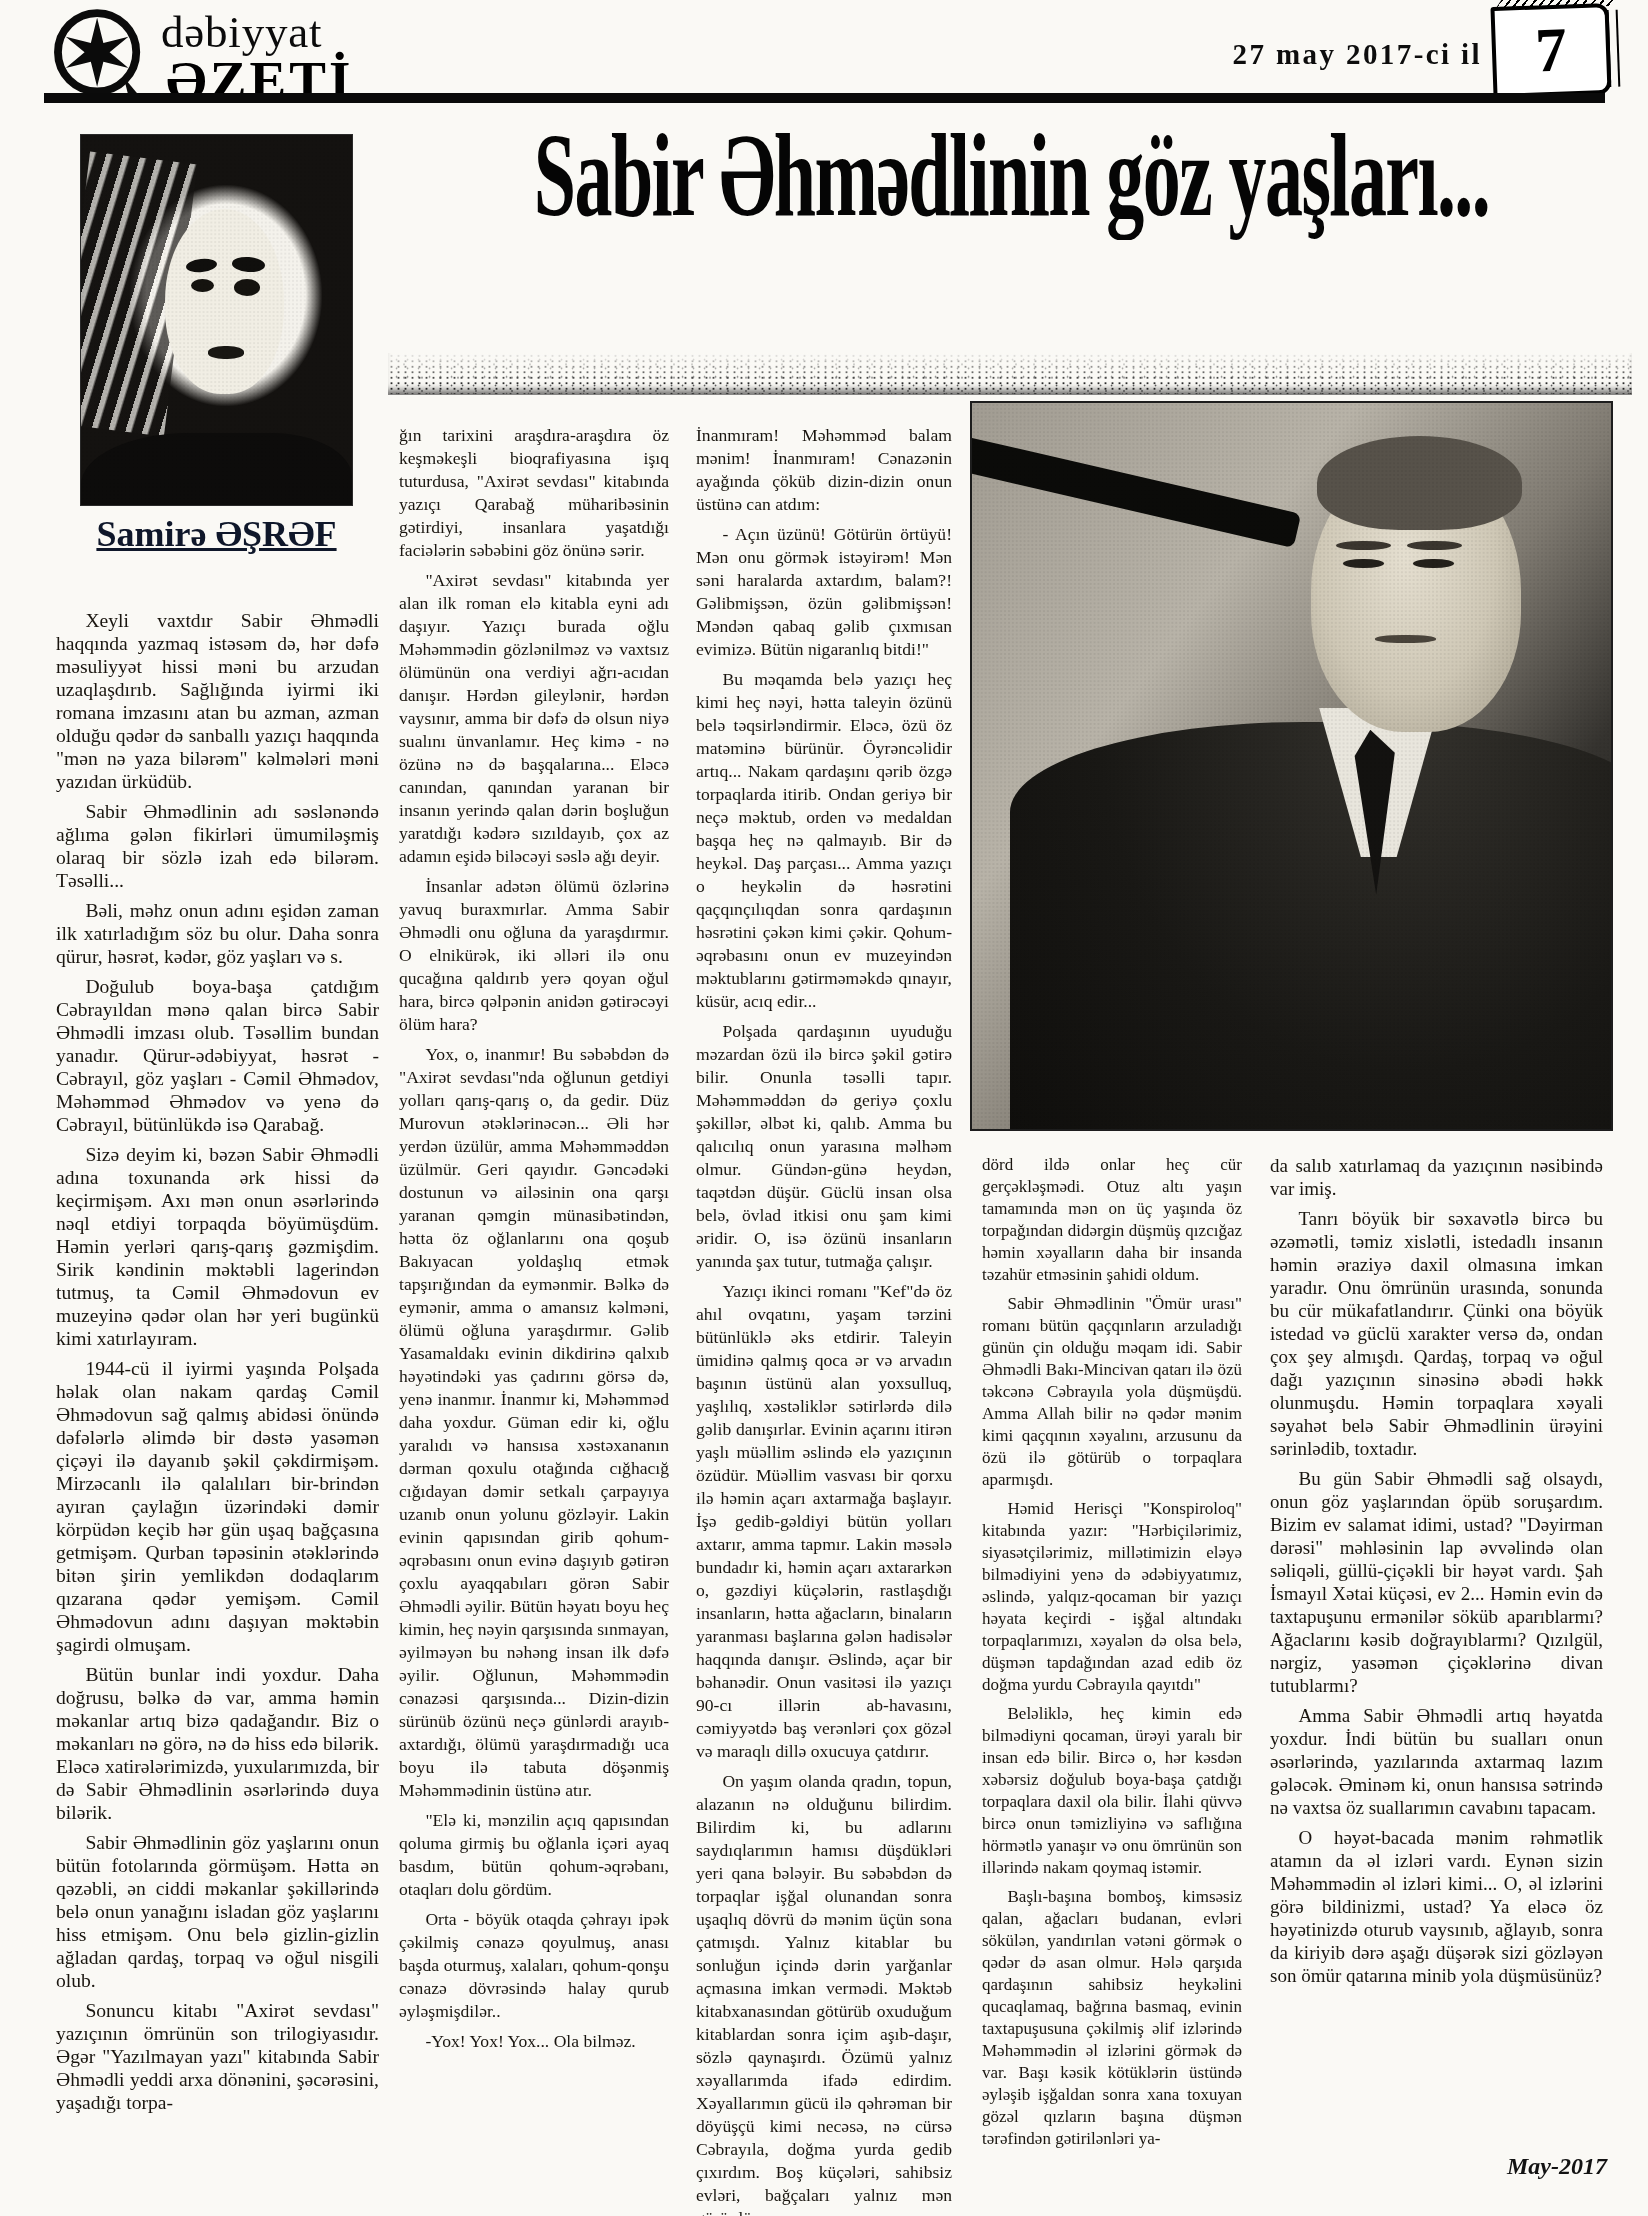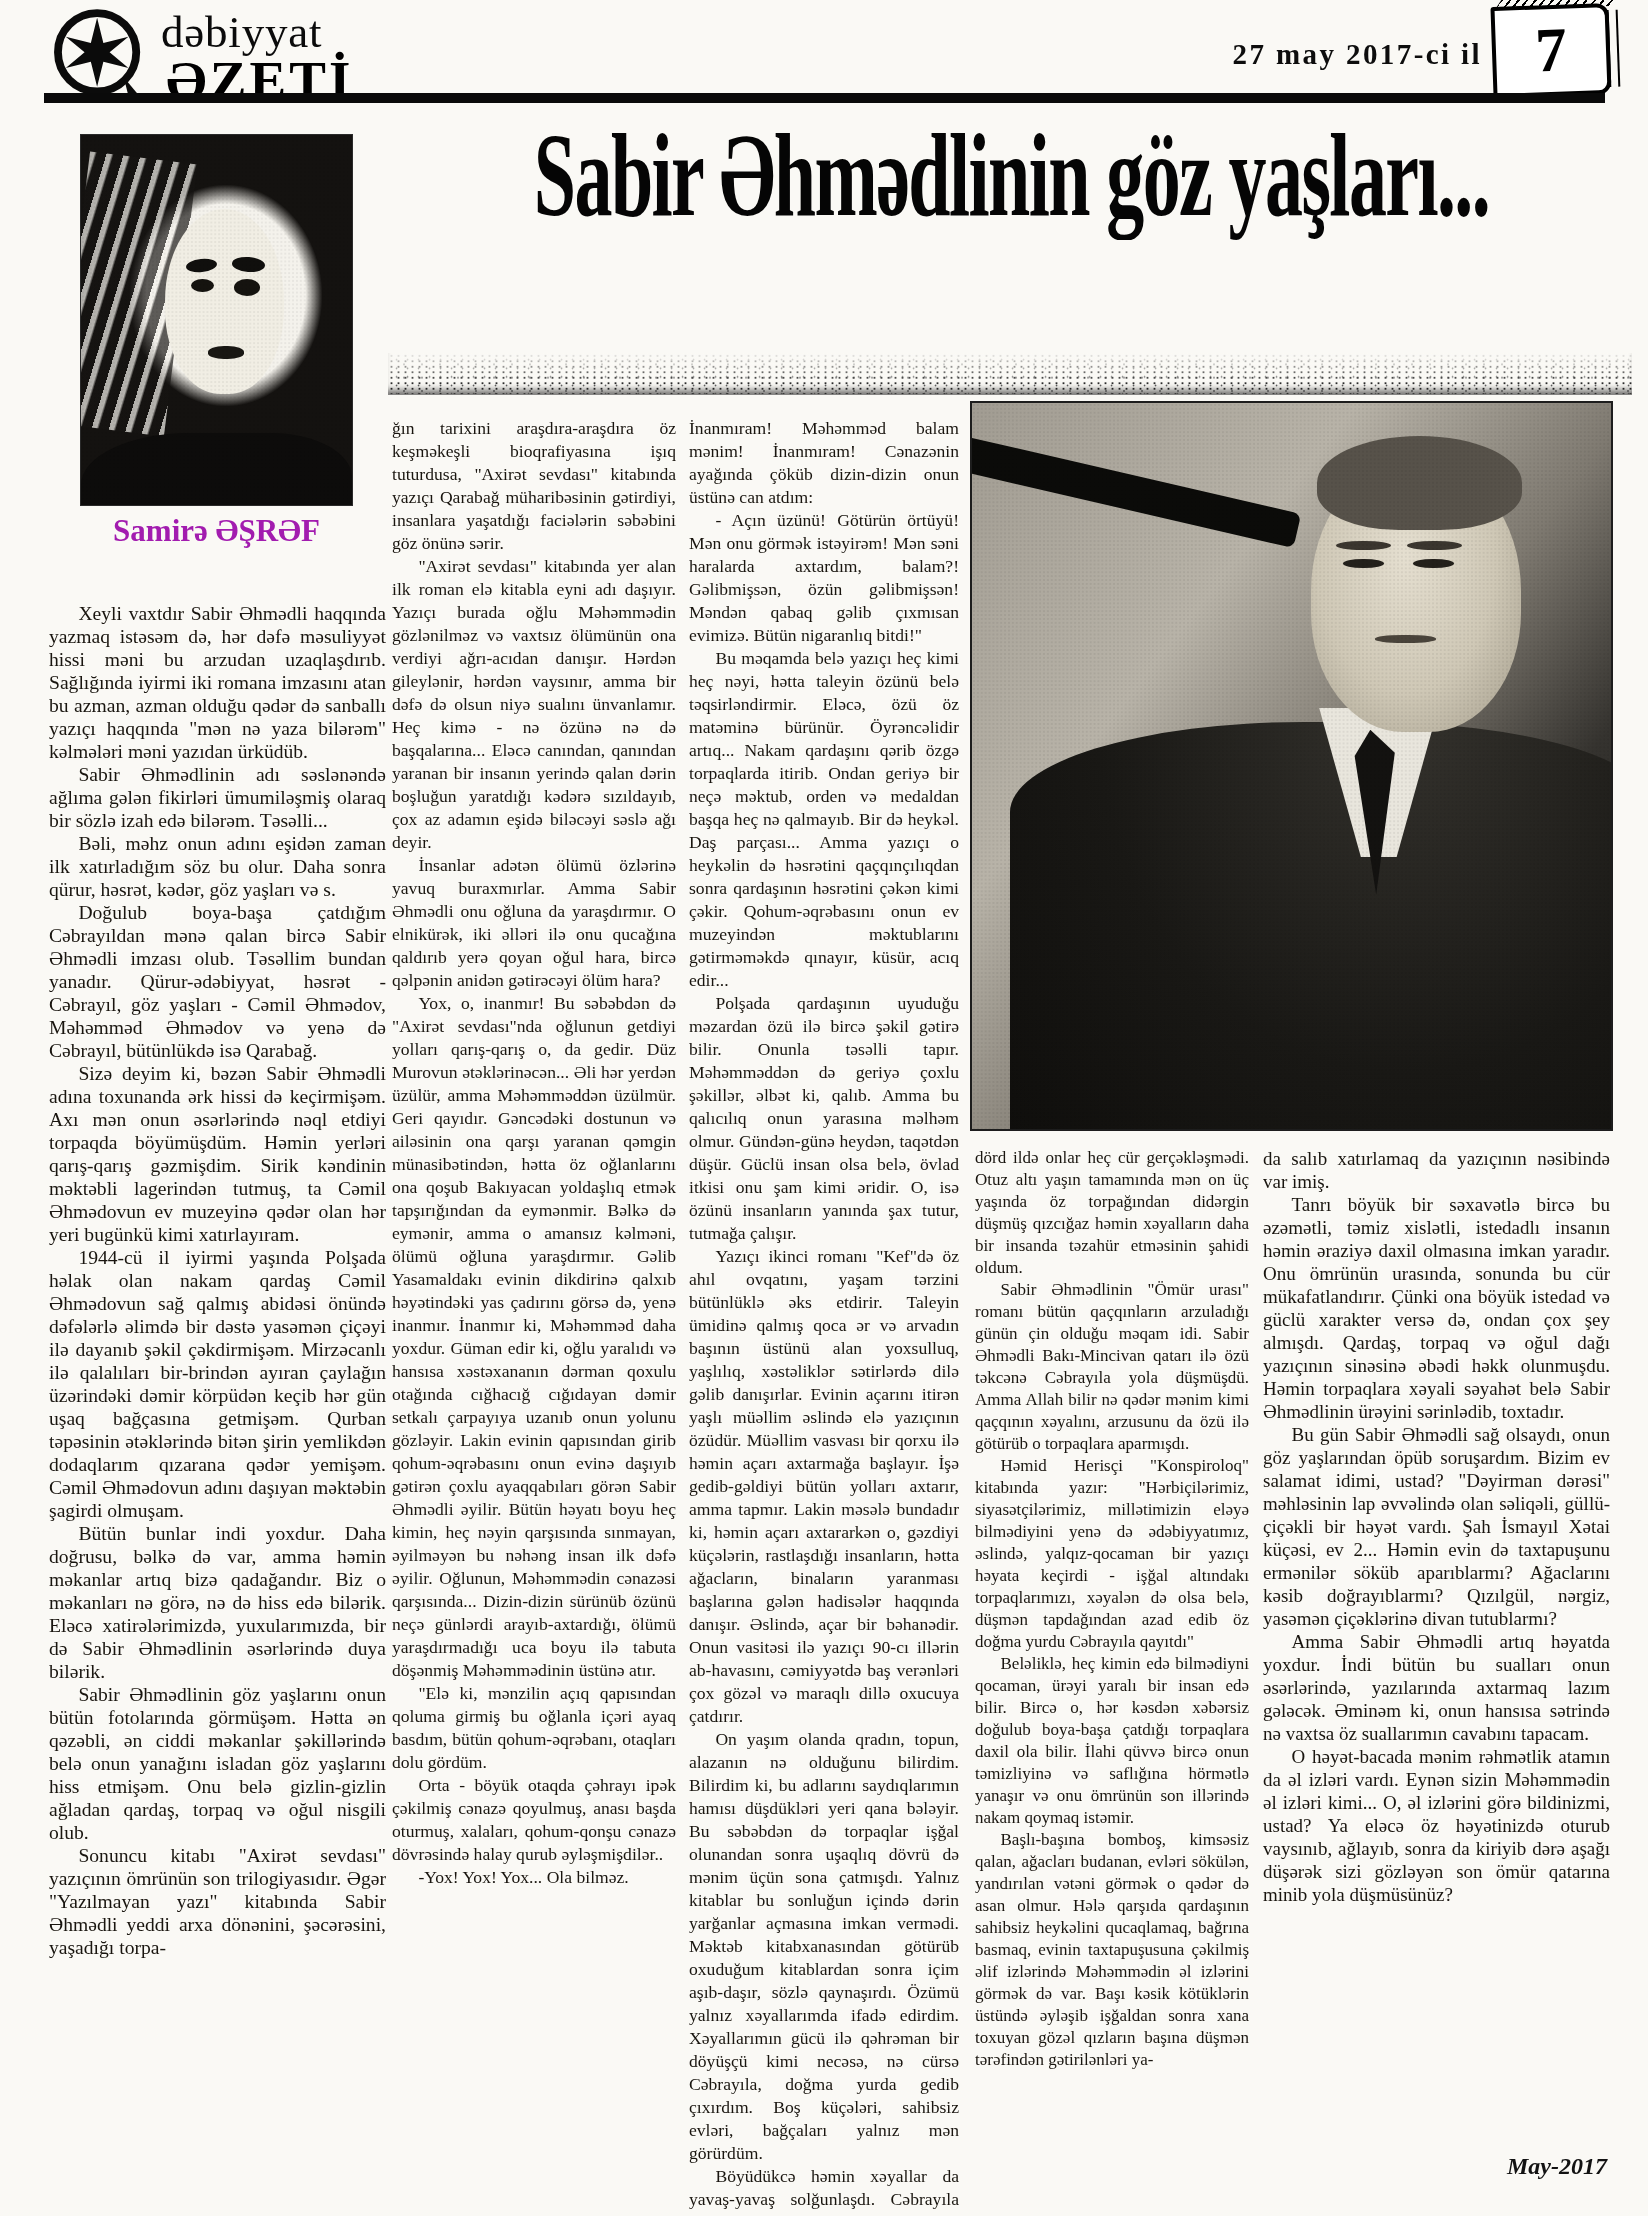--- a/index.html
+++ b/index.html
@@ -53,21 +53,21 @@
   .ap-brow-l{position:absolute;left:18%;top:27%;width:26%;height:7%;background:#100f0d;border-radius:50%;transform:rotate(-6deg);}
   .ap-brow-r{position:absolute;left:56%;top:26%;width:28%;height:8%;background:#100f0d;border-radius:50%;transform:rotate(4deg);}
   .ap-eye-l{position:absolute;left:22%;top:38%;width:19%;height:7%;background:#15130f;border-radius:50%;}
   .ap-eye-r{position:absolute;left:58%;top:38%;width:22%;height:9%;background:#15130f;border-radius:50%;}
   .ap-lips{position:absolute;left:36%;top:74%;width:30%;height:7%;background:#191713;border-radius:45%;}
   .ap-bottom{position:absolute;left:0;bottom:-1.6px;width:100%;height:20%;background:#0d0c0b;
       border-radius:40% 30% 0 0/70% 60% 0 0;}
   .ap-dots{position:absolute;inset:0;opacity:.14;
       background-image:radial-gradient(#000 0.5px,transparent 0.8px);background-size:3.9px 3.9px;}
   .author-name{position:absolute;left:81px;top:513px;width:271px;text-align:center;
-      font-size:31px;font-weight:bold;color:#a21caf;}
+      font-size:36px;font-weight:bold;text-decoration:underline;color:#0f172a;}
 
   
   .main-photo{position:absolute;left:972px;top:403px;width:639px;height:726px;overflow:hidden;
       outline:2.4px solid #1d1d1d;
       background:linear-gradient(128deg,#a19c92 0%,#b8b3a8 32%,#7f7a71 55%,#35332f 74%,#161512 100%);}
   .mp-streak{position:absolute;left:-39px;top:69px;width:369px;height:35px;background:#0b0b09;
       transform:rotate(13deg);border-radius:7.8px;}
   .mp-suit{position:absolute;left:6%;top:44%;width:100%;height:62%;
       background:radial-gradient(ellipse at 62% 0%,#34322d 0%,#191815 55%,#0e0d0b 100%);
       border-radius:46% 44% 0 0/20% 18% 0 0;}
@@ -83,21 +83,21 @@
   .mp-brow-l{position:absolute;left:57%;top:19%;width:55px;height:9.4px;background:#3b362f;border-radius:50%;}
   .mp-brow-r{position:absolute;left:68%;top:19%;width:55px;height:9.4px;background:#3b362f;border-radius:50%;}
   .mp-eye-l{position:absolute;left:58%;top:21.5%;width:41px;height:9.4px;background:#23201b;border-radius:50%;}
   .mp-eye-r{position:absolute;left:69%;top:21.5%;width:41px;height:9.4px;background:#23201b;border-radius:50%;}
   .mp-mouth{position:absolute;left:63%;top:32%;width:61px;height:7.8px;background:#4a443b;border-radius:45%;}
   .mp-dots{position:absolute;inset:0;opacity:.16;
       background-image:radial-gradient(#000 0.5px,transparent 0.8px);background-size:3.9px 3.9px;}
 
   
   .col{position:absolute;text-align:justify;color:#19150f;}
-  .col .para{margin:0;text-indent:1.5em;}
+  .col .para{margin:7px;text-indent:1.5em;}
   .col .para:first-child{text-indent:0;}
   .col1 .para:first-child{text-indent:1.5em;}
   .col1{left:49px;  top:602px; width:337px;font-size:19.6px;  line-height:23px;}
   .col2{left:392px; top:417px; width:284px;font-size:17.6px;line-height:23px;}
   .col3{left:689px; top:417px; width:270px;font-size:17.6px;line-height:23px;}
   .col4{left:975px;top:1147px;width:274px;font-size:17px;line-height:22px;}
   .col5{left:1263px;top:1147px;width:347px;font-size:19px;  line-height:23px;}
 
   .signoff{position:absolute;left:1333px;top:2153px;width:274px;text-align:right;
       font-style:italic;font-weight:bold;font-size:24px;color:#121212;}

